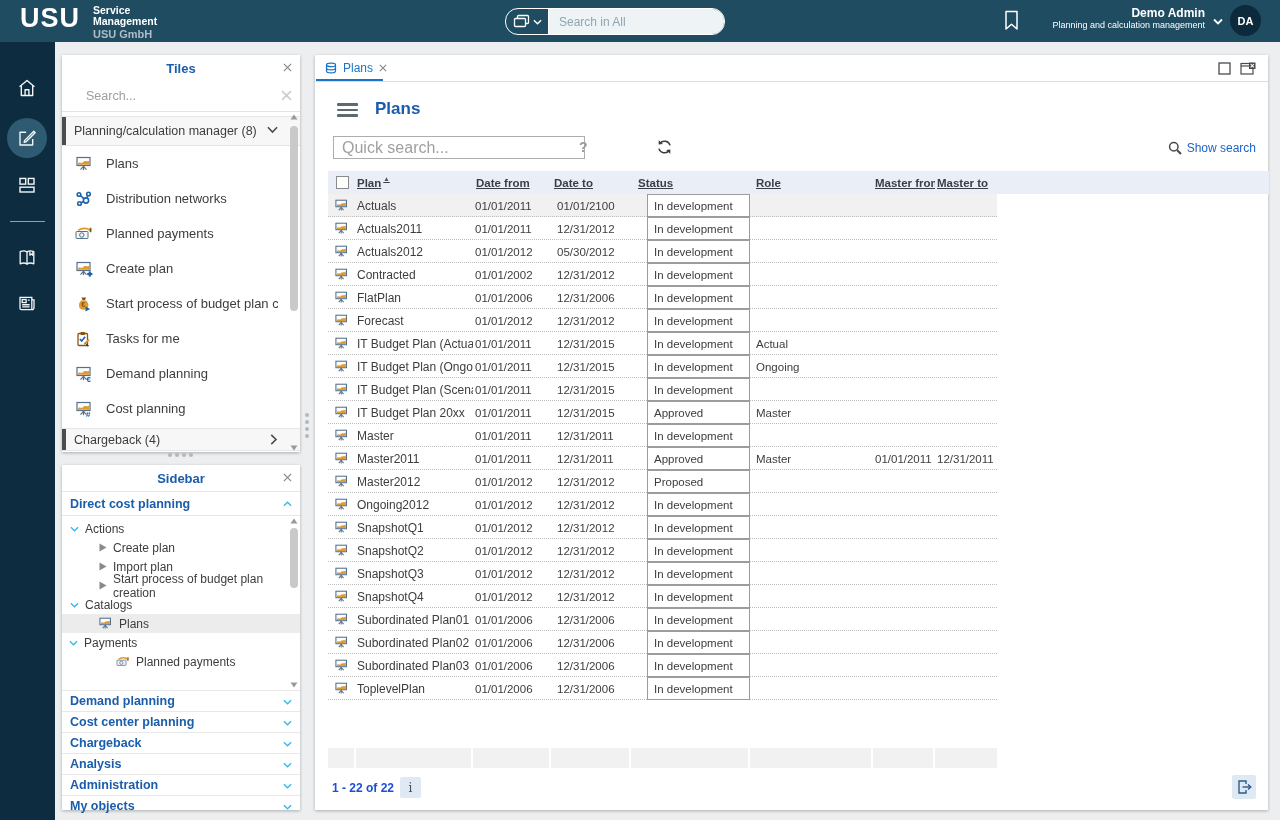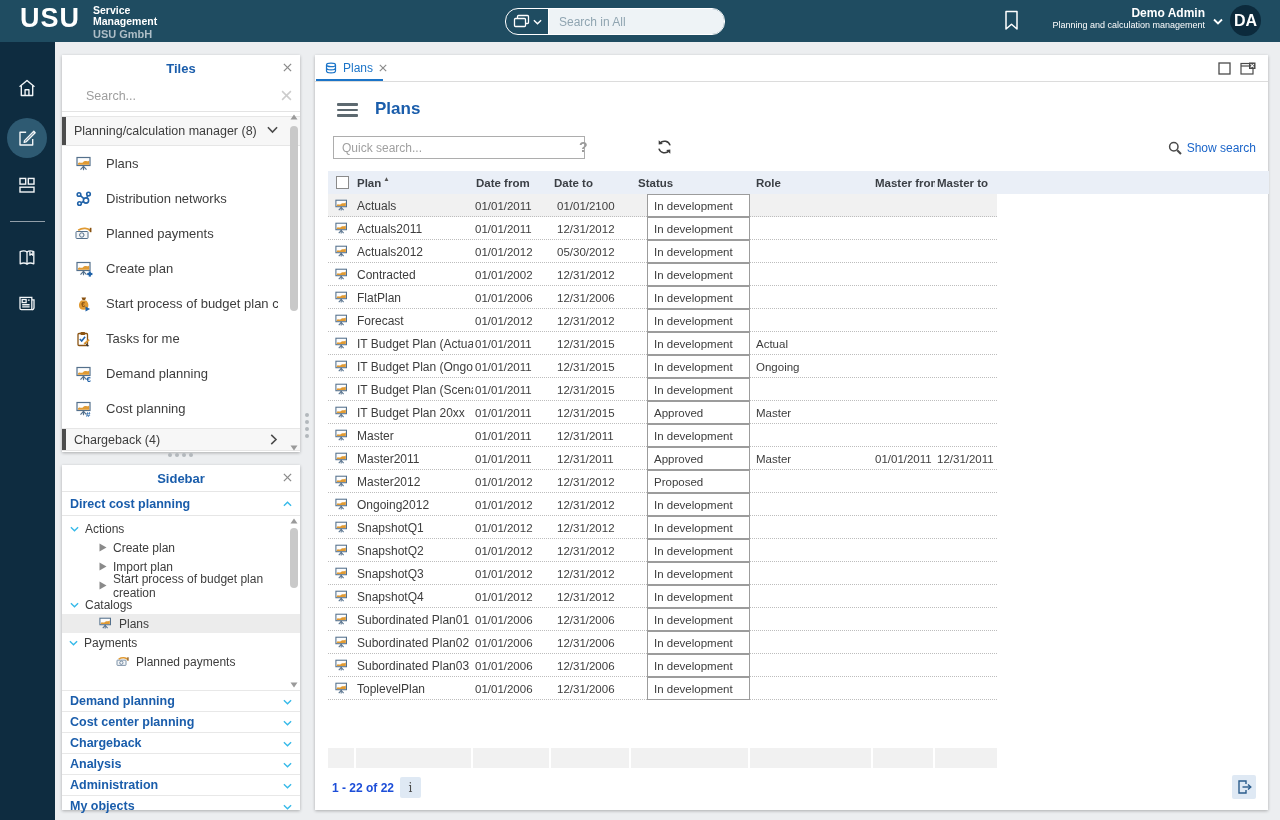--- a/index.html
+++ b/index.html
@@ -16,21 +16,21 @@
   .gsearch{position:absolute;left:505px;top:8px;width:218px;height:25px;border:1px solid #fff;border-radius:13px;display:flex;overflow:hidden;}
   .scope{width:45px;display:flex;align-items:center;justify-content:center;gap:3px;border-right:1px solid #fff;cursor:pointer;}
   .ginput{flex:1;border:none;background:#eef3f6;padding:0 10px;font-size:12px;color:#333;}
   .ginput::placeholder{color:#90a5b1;}
   .bookmark{position:absolute;left:1002px;top:9px;cursor:pointer;}
   .userbox{position:absolute;right:75px;top:6px;text-align:right;cursor:pointer;}
   .uname{font-size:12px;font-weight:bold;line-height:14px;}
   .urole{font-size:9px;line-height:11px;}
   .uchev{position:absolute;right:57px;top:18px;cursor:pointer;}
   .avatar{position:absolute;right:19px;top:5px;width:31px;height:31px;border-radius:50%;background:#0c2a3c;
-          display:flex;align-items:center;justify-content:center;font-size:16px;font-weight:bold;cursor:pointer;}
+          display:flex;align-items:center;justify-content:center;font-size:11px;font-weight:bold;cursor:pointer;}
 
   
   .rail{position:absolute;left:0;top:42px;width:55px;height:778px;background:#0e2c40;z-index:4;}
   .rail .ric{position:absolute;left:27px;transform:translate(-50%,-50%);cursor:pointer;}
   .rail .active-bg{position:absolute;left:7px;top:76px;width:40px;height:40px;border-radius:50%;background:#2e5a72;}
   .rail .divider{position:absolute;left:10px;top:179px;width:35px;height:1px;background:rgba(255,255,255,.55);}
 
   
   .card{position:absolute;background:#fff;box-shadow:0 1px 3px rgba(0,0,0,.28);}
   .card-head{height:26px;display:flex;align-items:center;justify-content:center;position:relative;
@@ -81,29 +81,29 @@
   .main-card{left:315px;top:55px;width:953px;height:755px;}
   .tabbar{height:26px;border-bottom:1px solid #dcdcdc;position:relative;}
   .tab{position:absolute;left:0;top:0;height:25px;display:flex;align-items:center;gap:6px;padding:0 10px;
        font-size:12px;color:#1b74c8;cursor:pointer;}
   .tab-underline{position:absolute;left:1px;top:24px;width:67px;height:2px;background:#1b74c8;}
   .winbtn{position:absolute;top:7px;cursor:pointer;}
   .burger{position:absolute;left:22px;top:48px;width:21px;cursor:pointer;}
   .burger i{display:block;height:2.5px;background:#5d6970;margin-bottom:3px;border-radius:1px;}
   .page-title{position:absolute;left:60px;top:44px;font-size:17px;font-weight:bold;color:#1a5dab;}
   .qsearch{position:absolute;left:18px;top:81px;width:234px;height:21px;border:1px solid #adadad;
-           font-size:12px;padding:0 8px;color:#333;}
+           font-size:16px;padding:0 8px;color:#333;}
   .qsearch::placeholder{color:#a0a0a0;}
   .help{position:absolute;left:264px;top:84px;color:#9b9b9b;font-weight:bold;font-size:14px;cursor:pointer;}
   .refresh{position:absolute;left:341px;top:84px;cursor:pointer;}
   .showsearch{position:absolute;right:12px;top:86px;display:flex;align-items:center;gap:5px;cursor:pointer;
               font-size:12px;color:#1b65c9;}
 
   .grid-head{position:absolute;left:13px;top:116px;width:941px;height:23px;background:#eaeff7;display:grid;
-             grid-template-columns:28px 117px 78px 80px 119px 123px 62px 62px 1fr;font-size:11.5px;color:#3b3f45;font-weight:bold;}
+             grid-template-columns:28px 117px 78px 80px 119px 123px 62px 62px 1fr;font-size:11.5px;color:#3b3f45;font-weight:bold;text-decoration:underline;}
   .tbody{position:absolute;left:13px;top:139px;width:669px;}
   .trow{display:grid;grid-template-columns:28px 117px 78px 80px 119px 123px 62px 62px;height:23px;
         border-bottom:1px dotted #bdbdbd;box-sizing:border-box;cursor:pointer;}
   .trow.selected{background:#f1f1f1;}
   .c{display:flex;align-items:center;overflow:hidden;white-space:nowrap;}
   .hc{padding-left:3px}.h-plan{padding-left:1px}.h-status{padding-left:7px}.h-role{padding-left:6px}
   .h-mfrom,.h-mto{padding-left:2px}
   .sort{font-size:6.5px;color:#555;margin-left:2px;margin-bottom:8px;}
   .hcb{justify-content:center;}
   .cicon{justify-content:center;}

